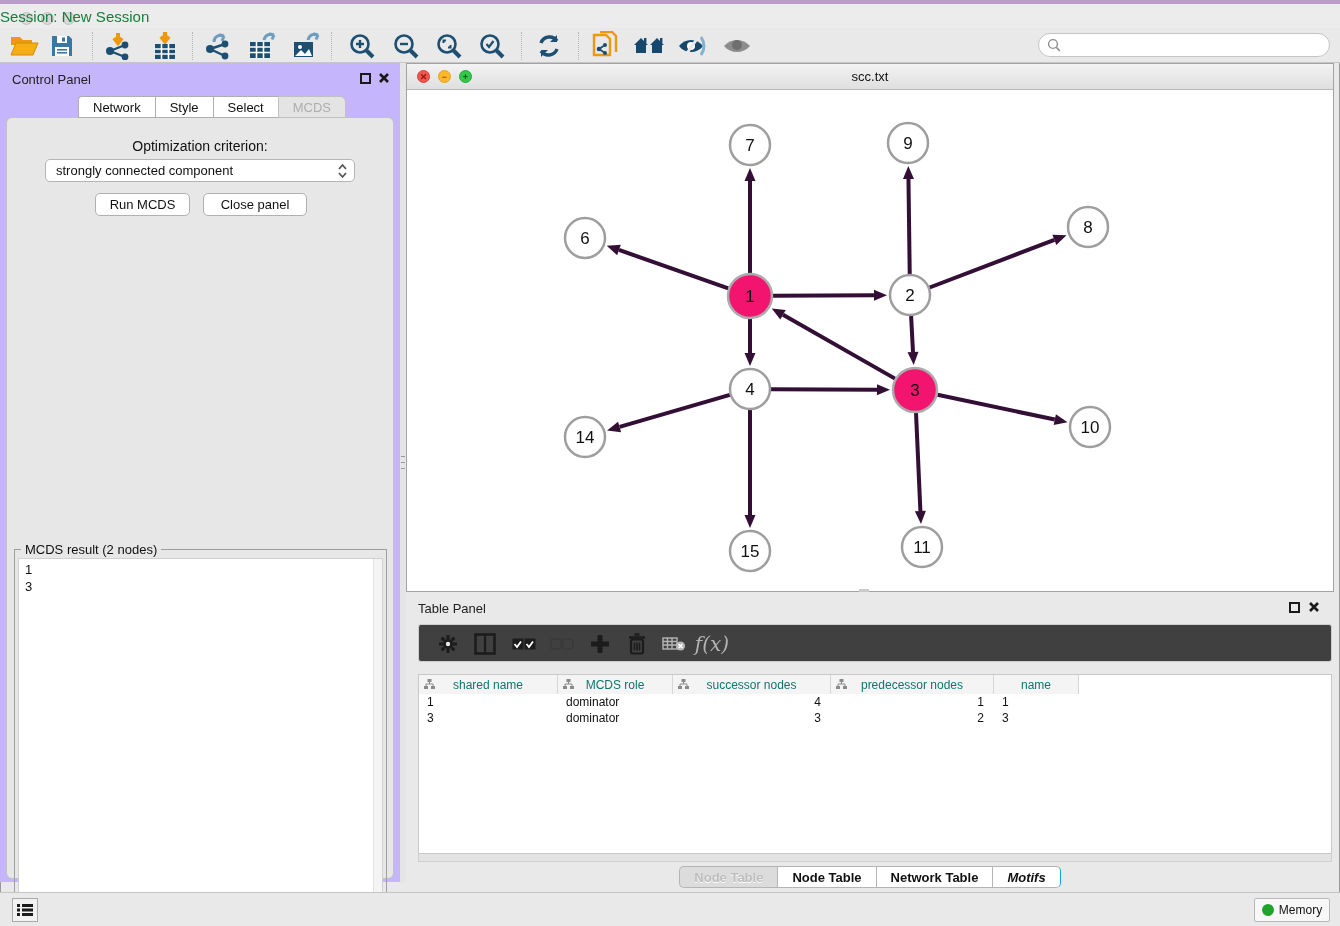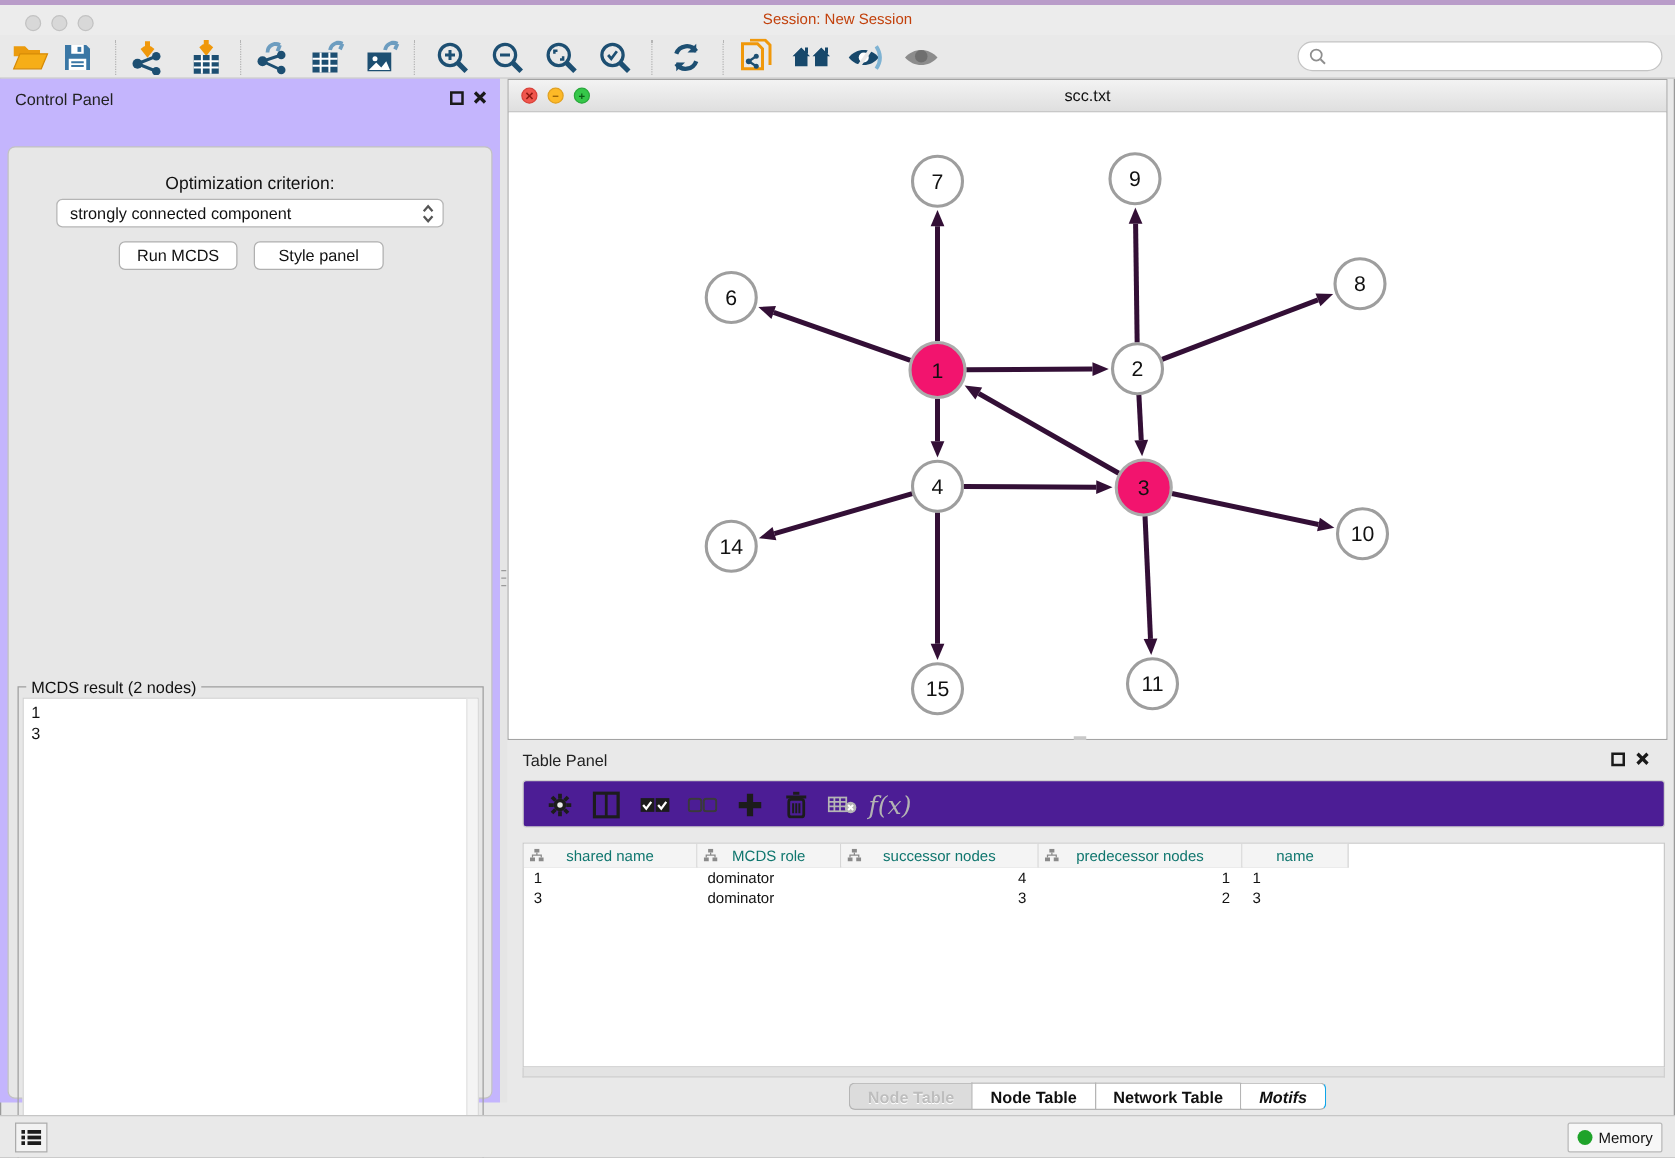--- a/index.html
+++ b/index.html
@@ -5,21 +5,21 @@
   * { margin:0; padding:0; box-sizing:border-box; }
   html,body { width:1340px; height:926px; }
   body {
     font-family:"Liberation Sans", sans-serif;
     background:#e9e9e9; position:relative; overflow:hidden;
     box-shadow: inset 0 0 0 1px #9a9a9a;
   }
   
   .top-accent { position:absolute; left:0; top:0; width:1340px; height:4px; background:#b99cc9; }
   .titlebar { position:absolute; left:0; top:4px; width:1340px; height:24px; background:#ececec; }
-  .titlebar .title { position:absolute; left:0; right:0; top:4px; text-align:center; font-size:12px; color:#c2410c; }
+  .titlebar .title { position:absolute; left:0; right:0; top:4px; font-size:15px; color:#15803d; }
   .tl-dot { position:absolute; top:8px; width:13px; height:13px; border-radius:50%; background:#d8d8d8; border:1px solid #c2c2c2; }
   
   .main-toolbar { position:absolute; left:0; top:28px; width:1340px; height:35px; background:#e9e9e9; border-bottom:1px solid #c6c6c6; }
   .tb-btn { position:absolute; top:2px; width:36px; height:32px; display:flex; align-items:center; justify-content:center; }
   .tb-sep { position:absolute; top:4px; width:0; height:28px; border-left:1px dotted #b5b5b5; }
   .search-box { position:absolute; right:10px; top:5px; width:292px; height:24px; background:#fff; border:1px solid #c4c4c4; border-radius:12px; display:flex; align-items:center; padding-left:8px; }
   
   .control-panel { position:absolute; left:0; top:63px; width:400px; height:819px; background:#c4b5fd; }
   .cp-header { position:absolute; left:0; top:0; width:100%; height:30px; }
   .cp-header .lbl { position:absolute; left:12px; top:9px; font-size:13px; color:#222; }
@@ -47,21 +47,21 @@
   .net-title { position:absolute; left:0; right:0; top:5px; text-align:center; font-size:13px; color:#111; }
   .nt-dot { position:absolute; top:6px; width:13px; height:13px; border-radius:50%; font-size:9px; line-height:12px; text-align:center; font-weight:bold; }
   .nt-close { left:10px; background:#f0564d; border:1px solid #d8423a; color:#8c1810; }
   .nt-min { left:31px; background:#fdb927; border:1px solid #e0a123; color:#925a04; }
   .nt-max { left:52px; background:#35c749; border:1px solid #2aa83c; color:#0b5e17; }
   .net-canvas { position:absolute; left:0; top:26px; width:926px; height:501px; background:#fff; }
   .net-grip { position:absolute; left:452px; bottom:-1px; width:10px; height:3px; background:#c9c9c9; }
   
   .table-panel { position:absolute; left:406px; top:594px; width:928px; height:296px; background:#e9e9e9; }
   .tp-header-lbl { position:absolute; left:12px; top:7px; font-size:13px; color:#222; }
-  .tp-toolbar { position:absolute; left:12px; top:30px; width:914px; height:38px; border:1px solid #cfcfcf; border-radius:3px; background:#4c1d95; }
+  .tp-toolbar { position:absolute; left:12px; top:30px; width:914px; height:38px; border:1px solid #cfcfcf; border-radius:3px; background:#404040; }
   .tp-ic { position:absolute; top:3px; width:34px; height:32px; display:flex; align-items:center; justify-content:center; }
   .fx { font-family:"DejaVu Serif", serif; font-style:italic; font-size:20px; color:#b3b3b3; }
   .data-table { position:absolute; left:12px; top:80px; width:914px; height:180px; background:#fff; border:1px solid #c9c9c9; overflow:hidden; }
   .dt-headrow { position:absolute; left:0; top:0; height:19px; background:#f4f4f4; border-bottom:1px solid #cccccc; display:flex; }
   .dt-hcell { height:19px; border-right:1px solid #d6d6d6; font-size:12px; color:#0f766e; display:flex; align-items:center; justify-content:center; position:relative; background:#f4f4f4; }
   .dt-hcell .hier { position:absolute; left:5px; top:4px; }
   .dt-row { position:absolute; left:0; height:16px; display:flex; font-size:12px; color:#111; }
   .dt-cell { height:16px; padding:1px 10px 0 8px; overflow:hidden; }
   .tp-scrollstrip { position:absolute; left:12px; top:260px; width:914px; height:8px; background:#e3e3e3; border:1px solid #d0d0d0; border-top:none; }
   .tp-tabs { position:absolute; left:0; right:0; top:272px; height:22px; display:flex; justify-content:center; }
@@ -270,33 +270,39 @@
 <div class="control-panel">
   <div class="cp-header">
     <span class="lbl">Control Panel</span>
     <span class="panel-float" style="left:360px"></span>
     <span class="panel-close" style="left:378px">
         <svg width="12" height="12" viewBox="0 0 12 12">
           <path d="M2 2 L10 10 M10 2 L2 10" stroke="#1a1a1a" stroke-width="2.6"></path>
         </svg>
       </span>
   </div>
+  <div class="cp-tabs" id="cp-tabs">
+      <div class="cp-tab">Network</div>
+      <div class="cp-tab">Style</div>
+      <div class="cp-tab">Select</div>
+      <div class="cp-tab active">MCDS</div>
+    </div>
   <div class="cp-body">
     <div class="opt-label">Optimization criterion:</div>
     <div class="opt-select">
       <span>strongly connected component</span>
       <span class="opt-spin">
           <svg width="11" height="16" viewBox="0 0 11 16">
             <path d="M2 6 L5.5 2 L9 6" fill="none" stroke="#555" stroke-width="1.8"></path>
             <path d="M2 10 L5.5 14 L9 10" fill="none" stroke="#555" stroke-width="1.8"></path>
           </svg>
         </span>
     </div>
     <div class="cp-btn" style="left:88px; width:95px">Run MCDS</div>
-    <div class="cp-btn" style="left:196px; width:104px">Style panel</div>
+    <div class="cp-btn" style="left:196px; width:104px">Close panel</div>
     <div class="result-group">
       <span class="result-legend">MCDS result (2 nodes)</span>
       <div class="result-area" id="result-area">
         <div>1</div>
           <div>3</div>
           <div class="result-scroll"></div>
       </div>
     </div>
   </div>
 </div>

